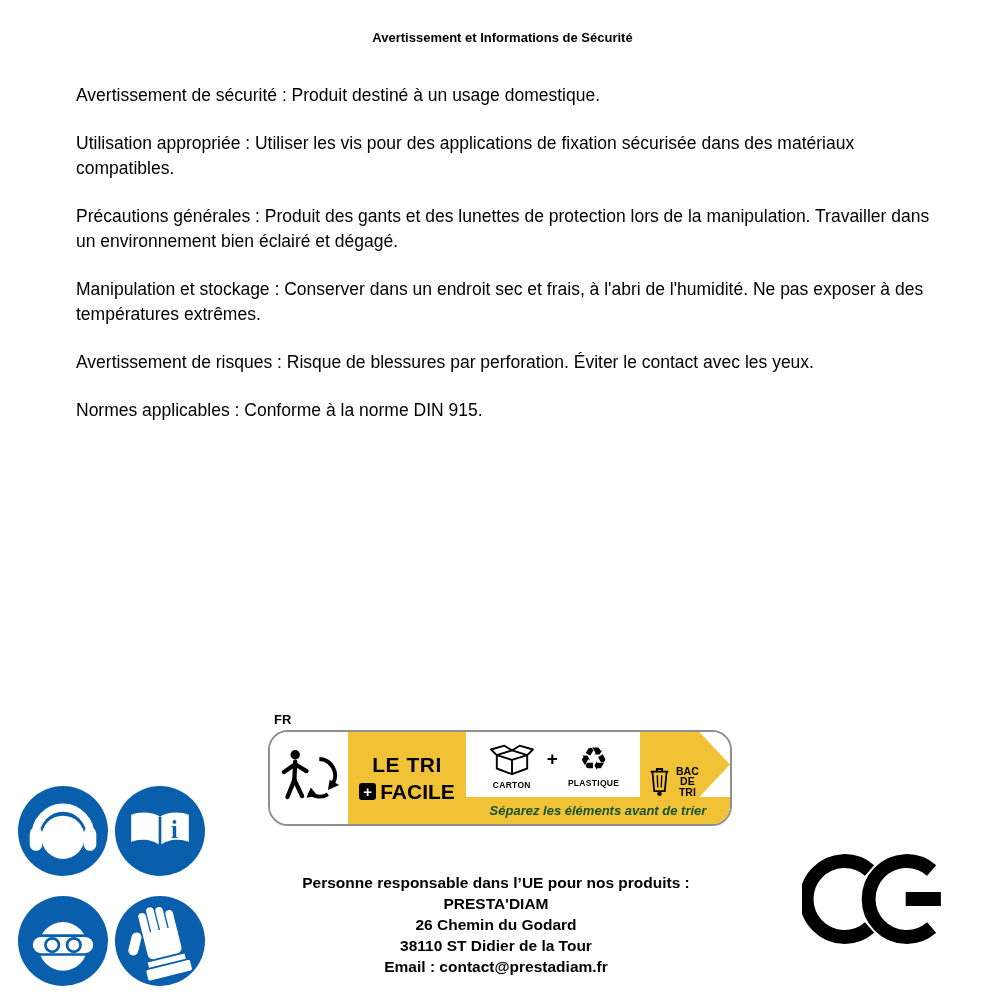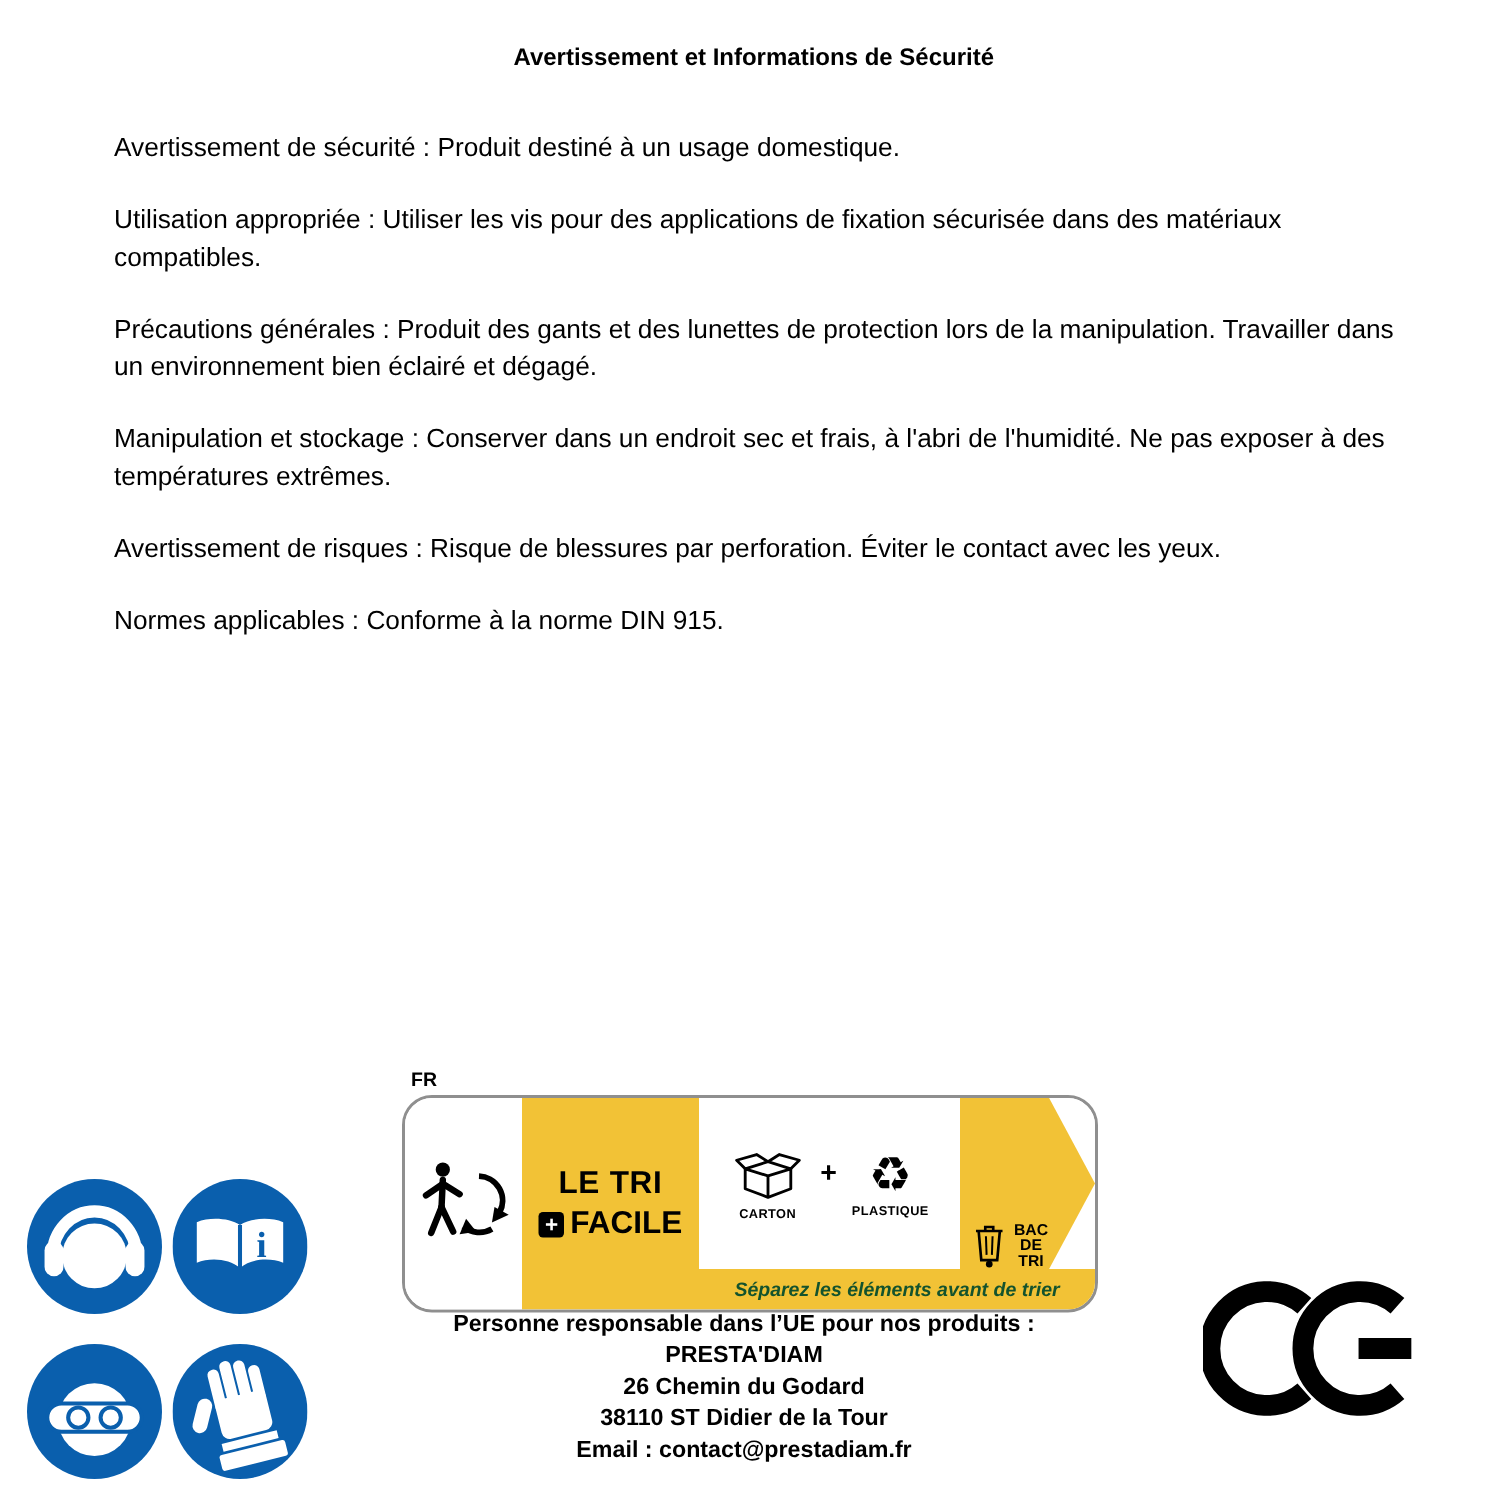--- a/index.html
+++ b/index.html
@@ -2,36 +2,36 @@
 <html><head>
 <meta charset="utf-8">
 <style>
   * { margin:0; padding:0; box-sizing:border-box; }
   html,body { background:#ffffff; }
   .page {
     position:relative; width:1005px; height:1005px; background:#fff;
     font-family:"Liberation Sans", sans-serif; color:#000; overflow:hidden;
     --blue:#0a5fad; --yellow:#f2c236;
   }
-  .title { padding-top:30px; text-align:center; font-size:16px; font-weight:bold; }
+  .title { padding-top:30px; text-align:center; font-size:13px; font-weight:bold; }
   .body-text { padding:38px 60px 0 76px; }
   .body-text p { font-size:17.5px; line-height:25px; margin-bottom:23px; }
 
   
   .mandatory-icons {
     position:absolute; left:18px; top:786px;
     display:grid; grid-template-columns:90px 90px; column-gap:7px; row-gap:20px;
   }
   .m-icon { width:90px; height:90px; display:block; }
 
   
   .sorting { position:absolute; left:268px; top:712px; width:464px; }
   .fr { font-size:13px; font-weight:bold; margin:0 0 3px 6px; }
   .pill {
-    display:flex; height:145px; border:2px solid #8f8f8f; border-radius:20px;
+    display:flex; height:96px; border:2px solid #8f8f8f; border-radius:20px;
     overflow:hidden; background:#fff;
   }
   .triman-sec { width:78px; display:flex; align-items:center; justify-content:center; background:#fff; }
   .tri-panel {
     width:118px; background:var(--yellow);
     display:flex; flex-direction:column; align-items:center; justify-content:center; gap:3px;
   }
   .tri-line1 { font-size:21px; font-weight:bold; letter-spacing:.5px; }
   .tri-line2 { display:flex; align-items:center; gap:4px; font-size:21px; font-weight:bold; }
   .plus-box {

